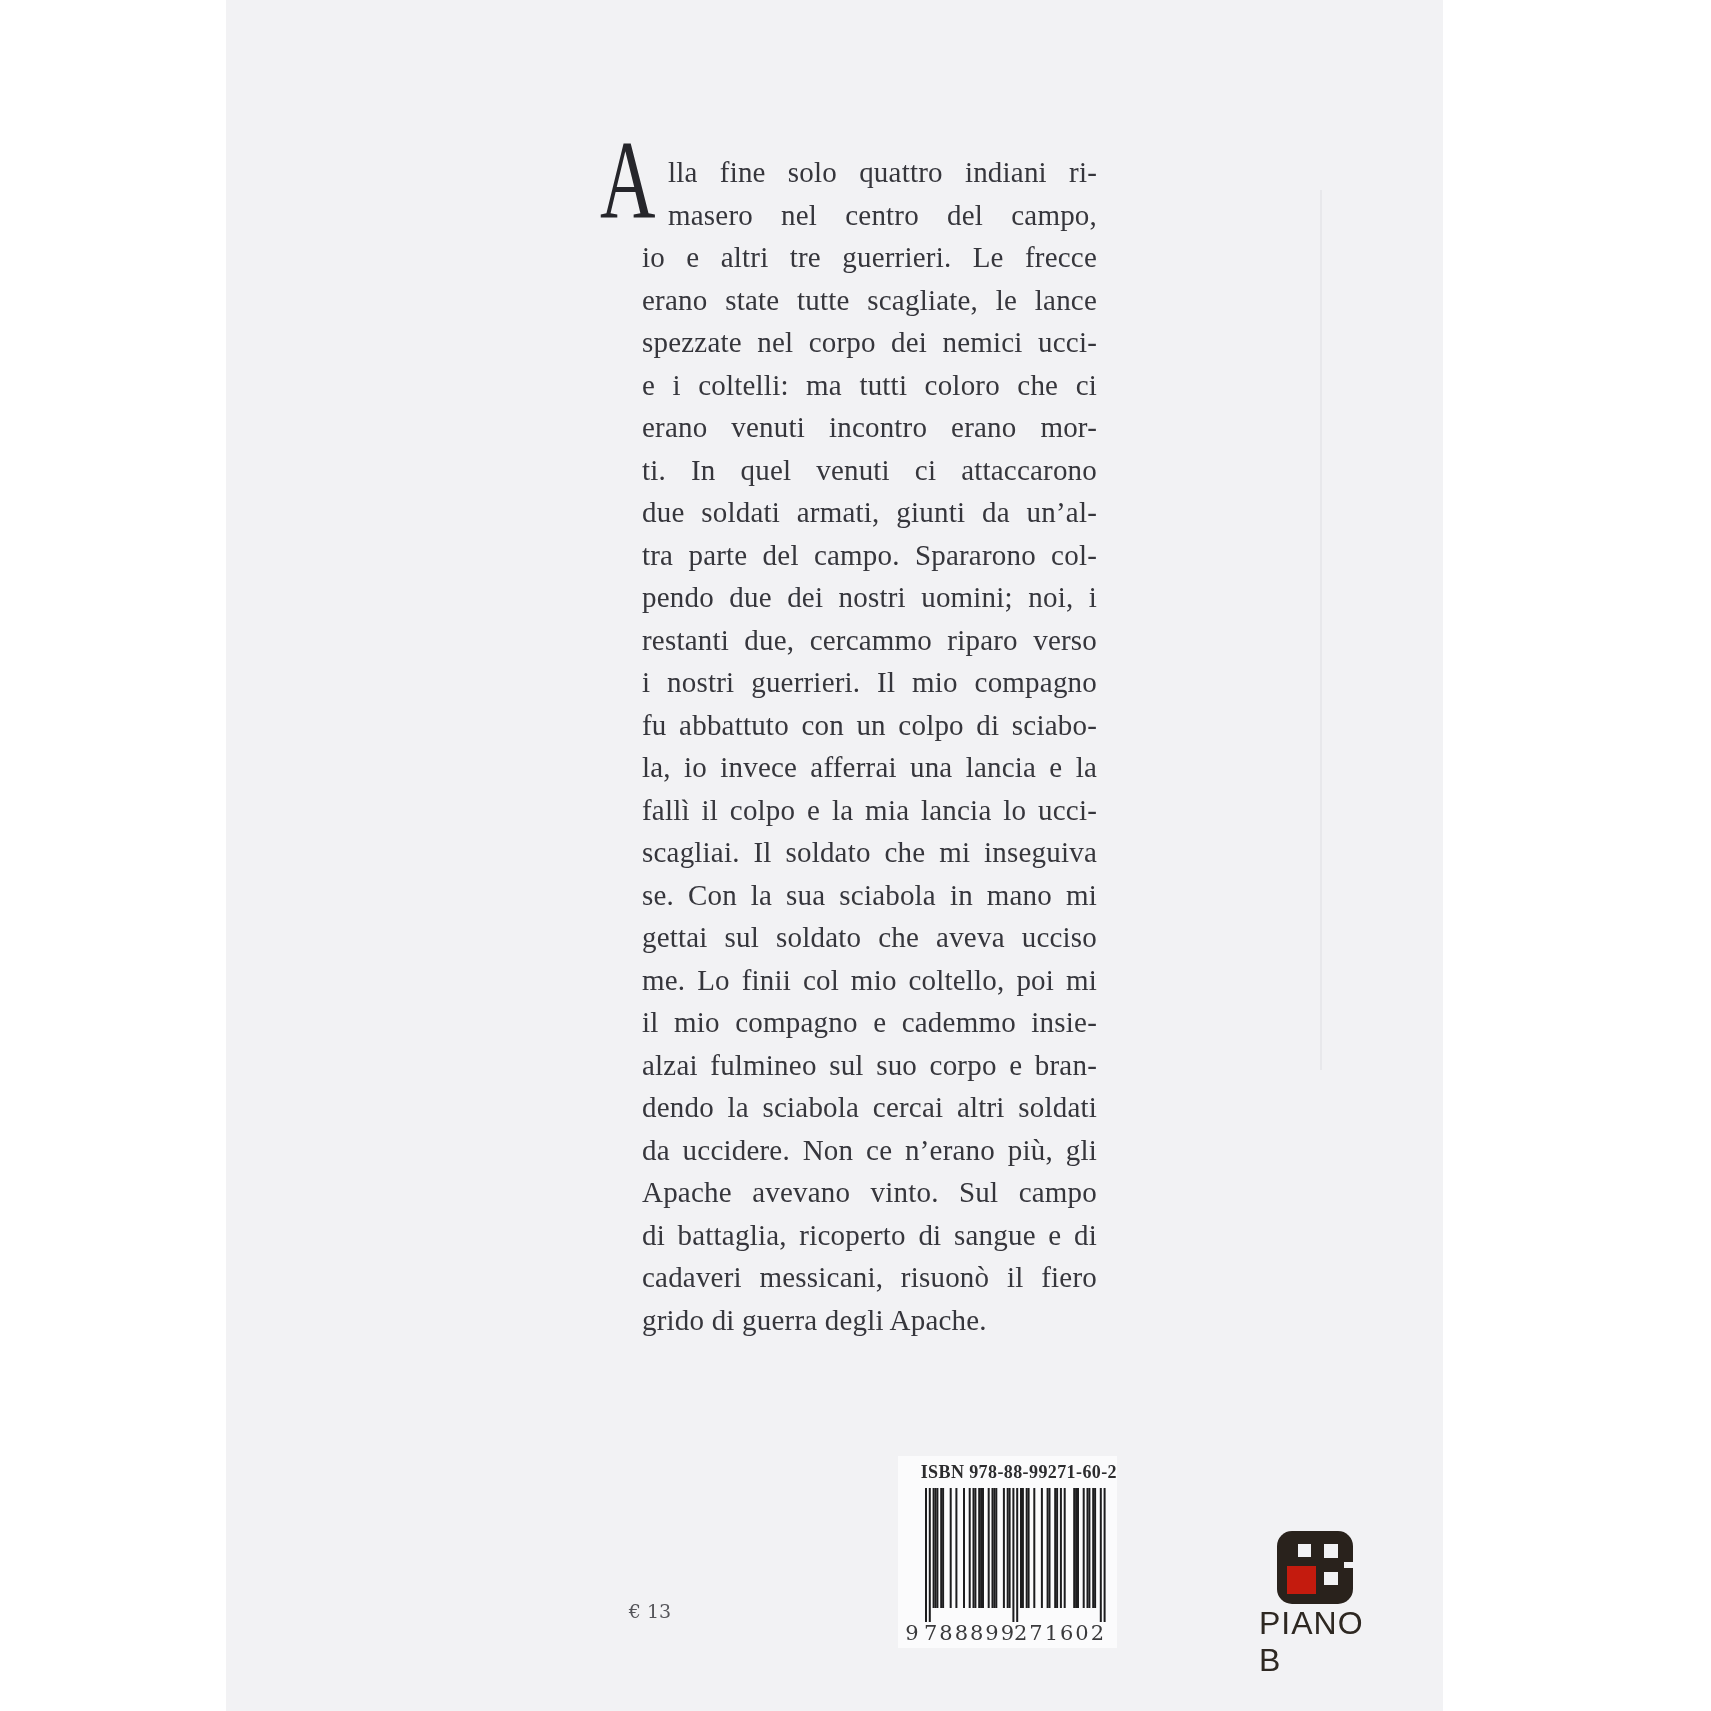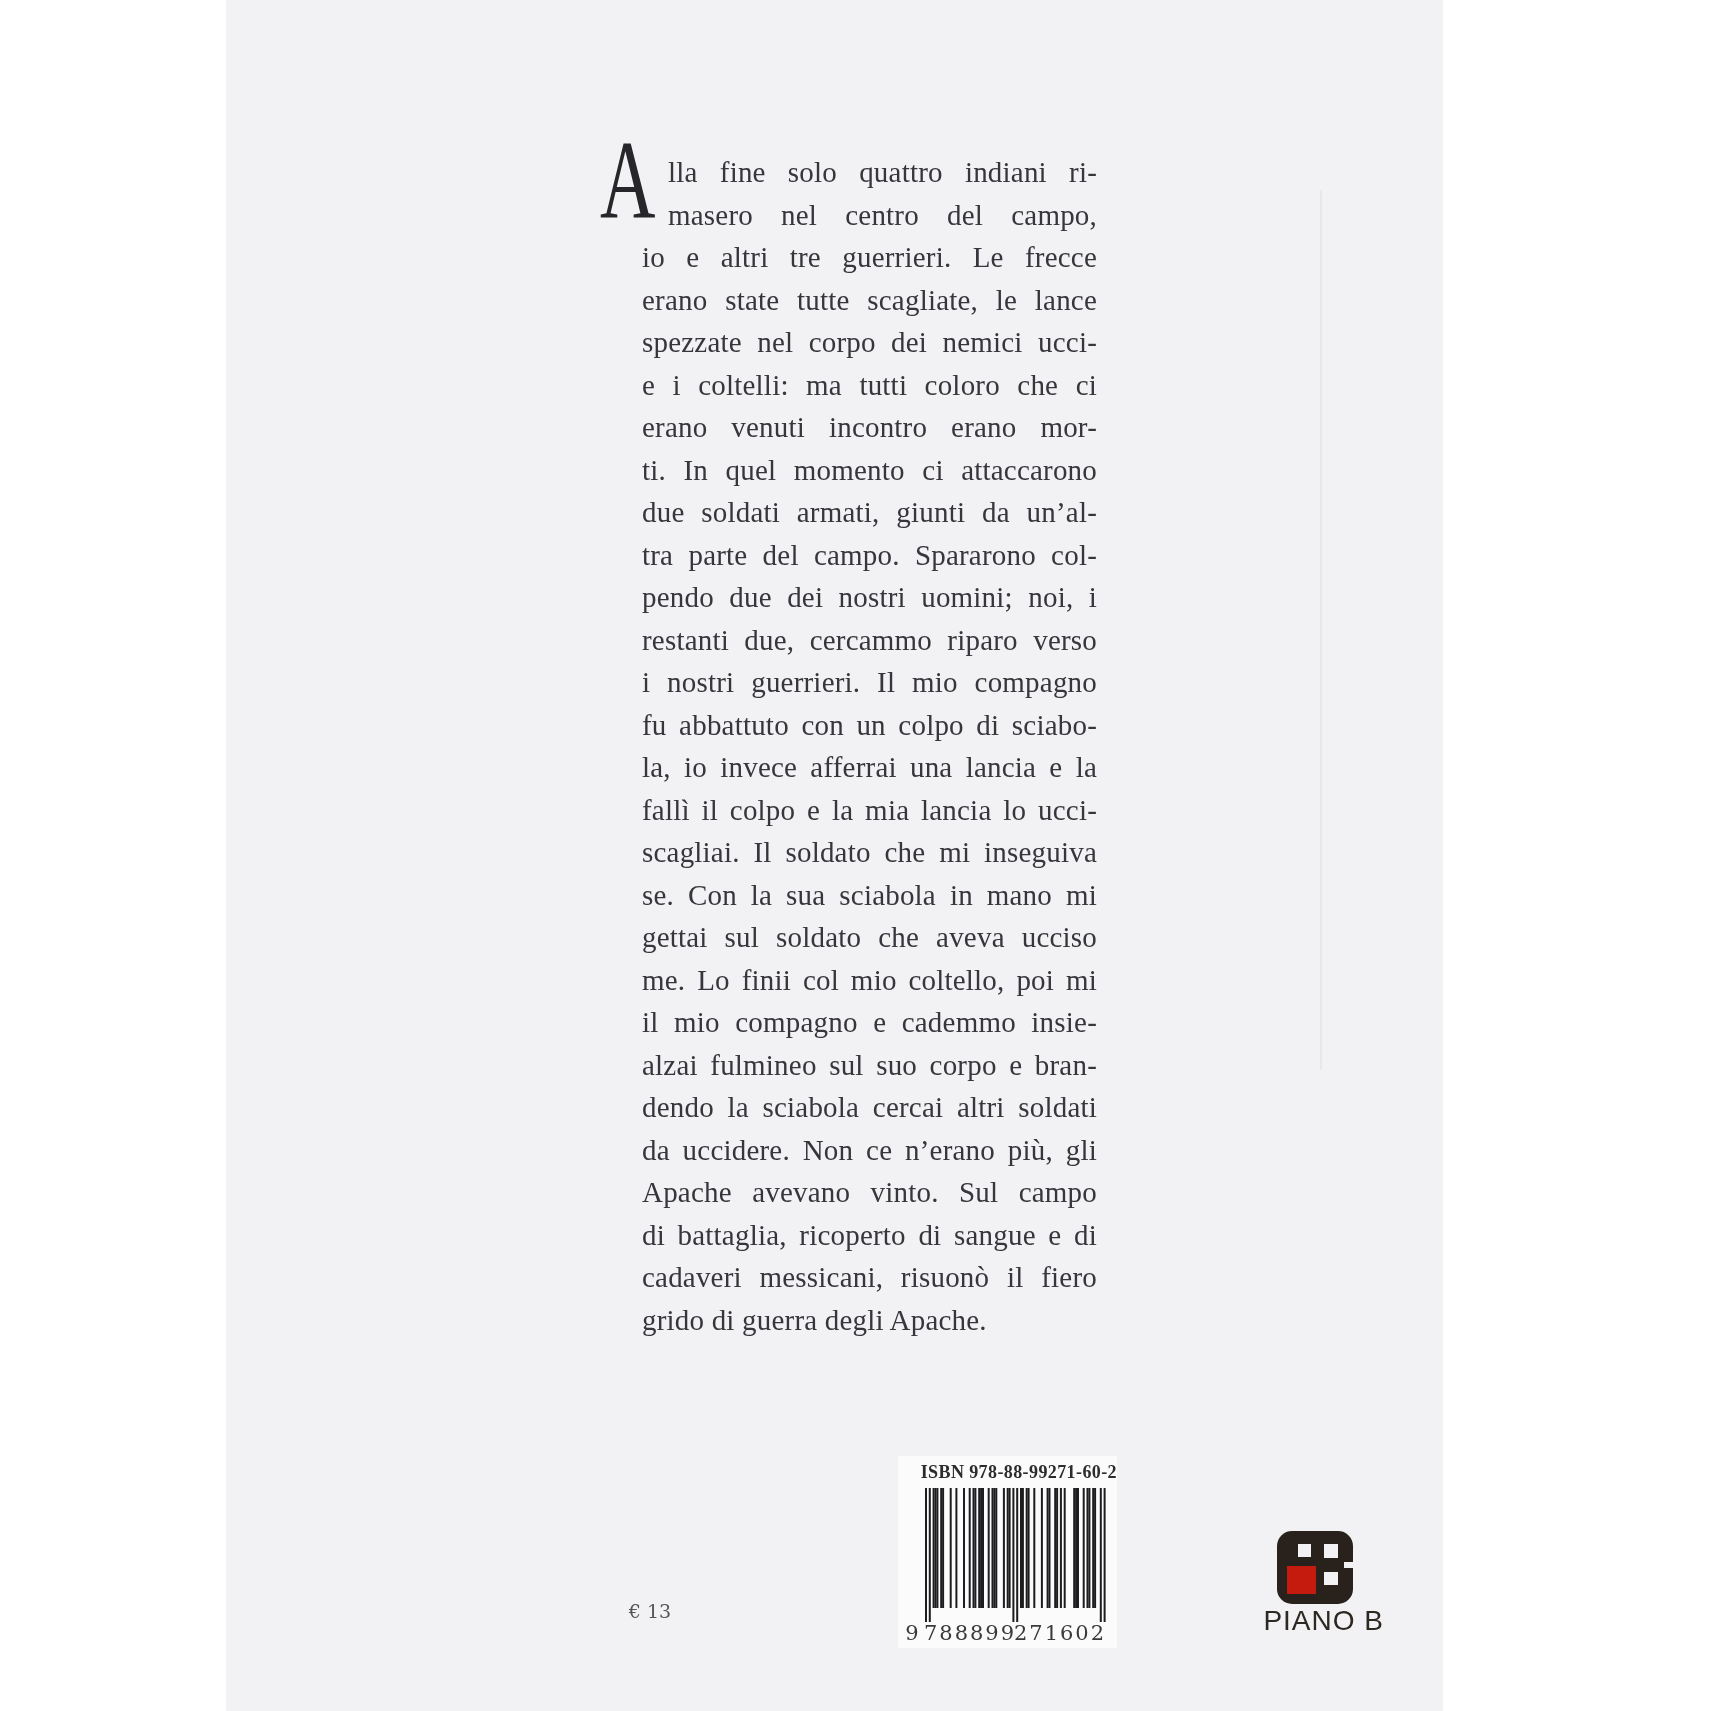--- a/index.html
+++ b/index.html
@@ -54,43 +54,43 @@
   
   .price{
     position:absolute;left:595px;top:1600px;width:110px;
     text-align:center;font-size:19px;color:#55555a;
     font-family:"DejaVu Serif", serif;
   }
   
   .logo{position:absolute;left:1277px;top:1531px;}
   .publisher-name{
     position:absolute;left:1259px;top:1605px;width:125px;
-    text-align:right;
+    text-align:left;
     font-family:"Liberation Sans", sans-serif;
-    font-size:28px;color:#2e2822;letter-spacing:1px;
+    font-size:32px;color:#2e2822;letter-spacing:1px;
   }
 </style>
 </head>
 <body>
 
 <div class="cover">
   <div class="crease"></div>
 </div>
 
 <div class="dropcap">A</div>
 
 <div class="blurb">
     <div class="line indent">lla fine solo quattro indiani ri-</div>
     <div class="line indent">masero nel centro del campo,</div>
     <div class="line">io e altri tre guerrieri. Le frecce</div>
     <div class="line">erano state tutte scagliate, le lance</div>
     <div class="line">spezzate nel corpo dei nemici ucci-</div>
     <div class="line">e i coltelli: ma tutti coloro che ci</div>
     <div class="line">erano venuti incontro erano mor-</div>
-    <div class="line">ti. In quel momento ci attaccarono</div>
+    <div class="line">ti. In quel venuti ci attaccarono</div>
     <div class="line">due soldati armati, giunti da un’al-</div>
     <div class="line">tra parte del campo. Spararono col-</div>
     <div class="line">pendo due dei nostri uomini; noi, i</div>
     <div class="line">restanti due, cercammo riparo verso</div>
     <div class="line">i nostri guerrieri. Il mio compagno</div>
     <div class="line">fu abbattuto con un colpo di sciabo-</div>
     <div class="line">la, io invece afferrai una lancia e la</div>
     <div class="line">fallì il colpo e la mia lancia lo ucci-</div>
     <div class="line">scagliai. Il soldato che mi inseguiva</div>
     <div class="line">se. Con la sua sciabola in mano mi</div>

